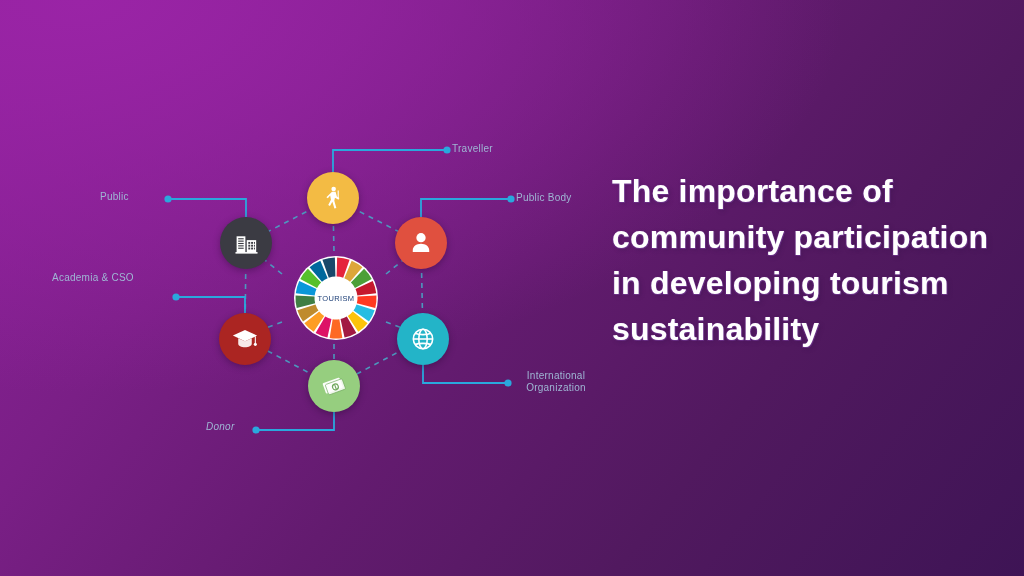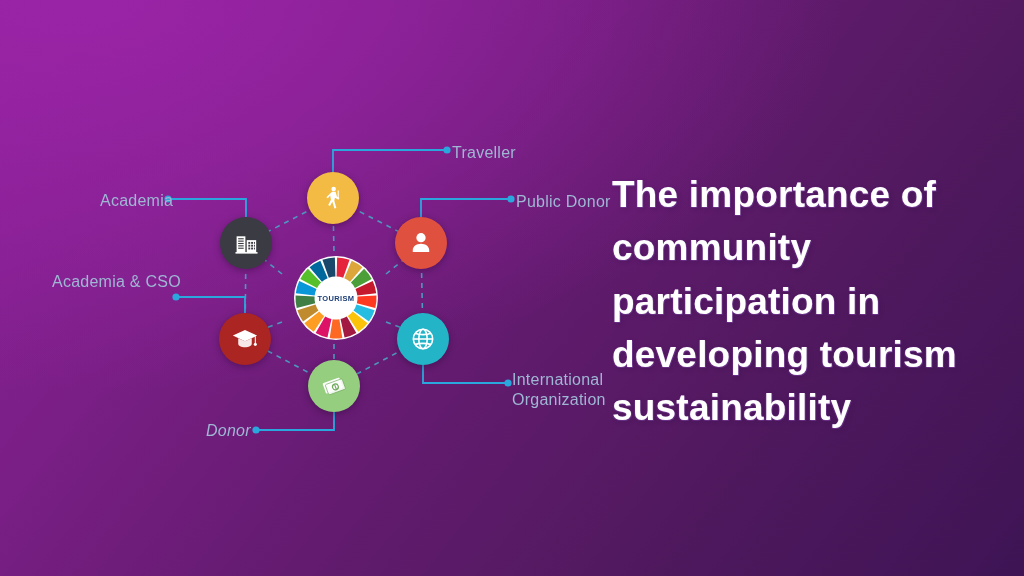--- a/index.html
+++ b/index.html
@@ -63,50 +63,50 @@
   }
   .wheel-wrap svg { display: block; }
   .wheel-label {
     position: absolute;
     left: 0;
     top: 50%;
     width: 84px;
     transform: translateY(-50%);
     text-align: center;
     font-size: 7.5px;
-    font-weight: bold;
+    font-weight: normal;
     letter-spacing: 0.35px;
     color: #1d3f77;
     font-family: "Liberation Sans", sans-serif;
     pointer-events: none;
   }
 
   
   .conn-label {
     position: absolute;
-    font-size: 16px;
+    font-size: 10px;
     color: #9fb6d4;
     letter-spacing: 0.25px;
     white-space: pre-line;
     line-height: 1.22;
   }
   #label-traveller    { left: 452px; top: 143px; }
   #label-public-body  { left: 516px; top: 192px; }
-  #label-intl-org     { left: 512px; top: 370px; text-align: right; width: 88px; }
+  #label-intl-org     { left: 512px; top: 370px; text-align: center; width: 88px; }
   #label-donor        { left: 206px; top: 421px; font-style: italic; }
   #label-academia     { left: 52px;  top: 272px; }
   #label-company      { left: 100px; top: 191px; }
 
   
   .title {
     position: absolute;
     left: 612px;
     top: 168px;
     width: 390px;
-    font-size: 37px;
+    font-size: 32px;
     line-height: 1.44;
     font-weight: bold;
     color: #ffffff;
     letter-spacing: 0.2px;
     text-shadow:
        0 0 1px rgba(120,60,150,0.95),
        1px 1px 0 rgba(110,52,140,0.75),
       -1px 1px 0 rgba(110,52,140,0.45),
        2px 2px 4px rgba(60,20,80,0.45);
   }
@@ -262,23 +262,23 @@
             <path d="M6.264074319697684 22.942360697822256 A40.5 40.5 0 0 1 13.890273546161996 12.843640853316408 L27.07755262327118 26.521932798674143 A21.5 21.5 0 0 0 23.029076490703712 31.882981605016752 Z" fill="#56c02b" stroke="none"></path>
             <path d="M15.5616550861726 11.319975257221564 A40.5 40.5 0 0 1 26.32095246374211 4.6581003649283375 L33.67655501161618 22.17652241594961 A21.5 21.5 0 0 0 27.96482924327681 25.71307328469787 Z" fill="#00689d" stroke="none"></path>
             <path d="M28.429880833186406 3.841097162018947 A40.5 40.5 0 0 1 40.86917363169545 1.5157903408656495 L41.39968476744326 20.50838252663238 A21.5 21.5 0 0 0 34.7961095781113 21.742804666256973 Z" fill="#19486a" stroke="none"></path>
           </g>
         <circle cx="42" cy="42" r="19.5" fill="#ffffff"></circle>
       </svg>
       <div class="wheel-label">TOURISM</div>
     </div>
 
     <div class="conn-label" id="label-traveller">Traveller</div>
-    <div class="conn-label" id="label-public-body">Public Donor</div>
+    <div class="conn-label" id="label-public-body">Public Body</div>
     <div class="conn-label" id="label-intl-org">International
 Organization</div>
     <div class="conn-label" id="label-donor">Donor</div>
     <div class="conn-label" id="label-academia">Academia &amp; CSO</div>
-    <div class="conn-label" id="label-company">Academia</div>
+    <div class="conn-label" id="label-company">Public</div>
   </div>
 
   <div class="title">The importance of community participation in developing tourism sustainability</div>
 
 </div>
 
 </body></html>

